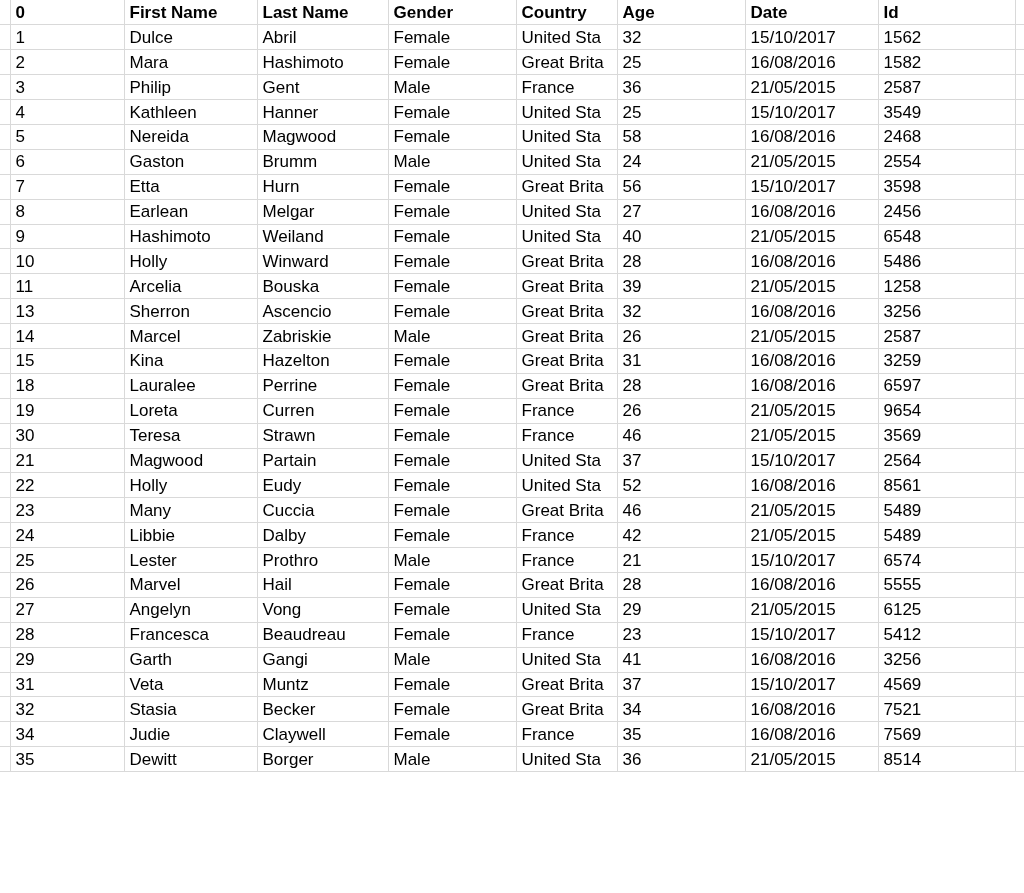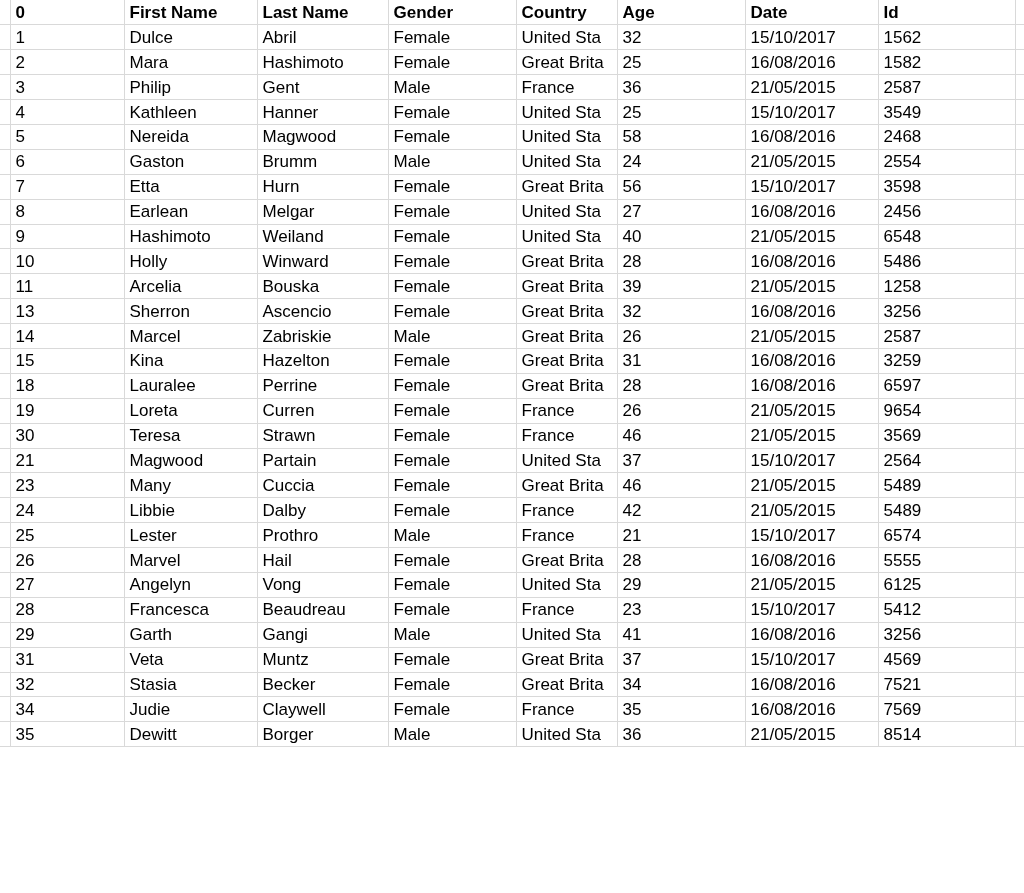--- a/index.html
+++ b/index.html
@@ -324,20 +324,32 @@
           <td>Partain</td>
           <td>Female</td>
           <td>United Sta</td>
           <td class="num">37</td>
           <td>15/10/2017</td>
           <td class="num">2564</td>
           <td class="tail"></td>
         </tr>
         <tr>
           <td class="gutter"></td>
+          <td class="num">22</td>
+          <td>Holly</td>
+          <td>Eudy</td>
+          <td>Female</td>
+          <td>United Sta</td>
+          <td class="num">52</td>
+          <td>16/08/2016</td>
+          <td class="num">8561</td>
+          <td class="tail"></td>
+        </tr>
+        <tr>
+          <td class="gutter"></td>
           <td class="num">23</td>
           <td>Many</td>
           <td>Cuccia</td>
           <td>Female</td>
           <td>Great Brita</td>
           <td class="num">46</td>
           <td>21/05/2015</td>
           <td class="num">5489</td>
           <td class="tail"></td>
         </tr>

